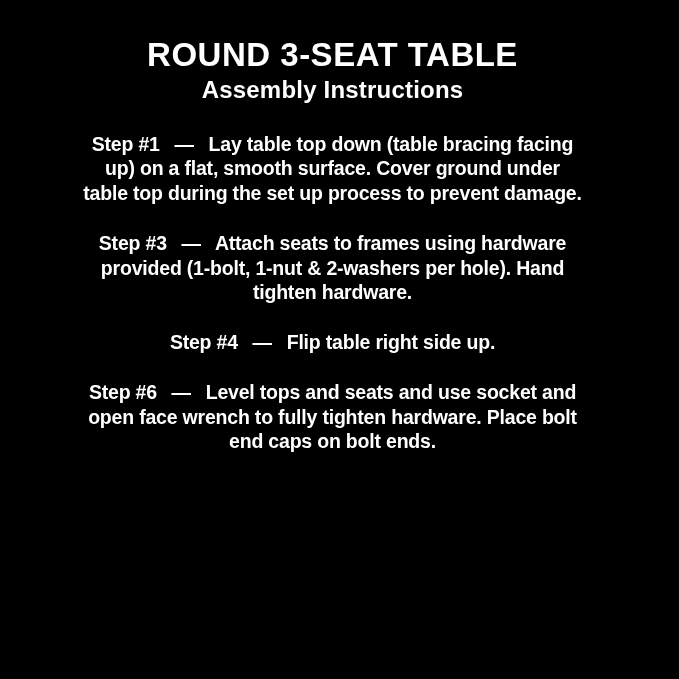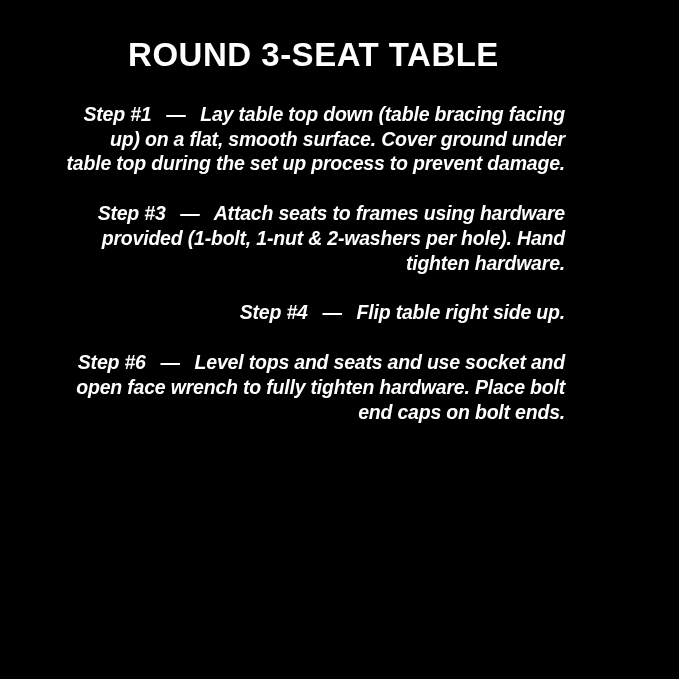--- a/index.html
+++ b/index.html
@@ -16,20 +16,21 @@
     height: 679px;
     background: var(--bg);
     color: var(--fg);
     font-family: "Liberation Sans", "DejaVu Sans", sans-serif;
     overflow: hidden;
   }
   .sheet {
     width: 603px;
     height: 679px;
     padding: 36px 38px 20px 62px;
+    margin-left: 19px;
   }
   .title {
     margin: 0;
     text-align: center;
     font-size: 33px;
     font-weight: 800;
     letter-spacing: 0.5px;
     line-height: 1.15;
     color: var(--fg);
   }
@@ -45,30 +46,30 @@
   .steps {
     margin-top: 28px;
   }
   .step {
     margin: 0 0 25px 0;
     font-size: 19.5px;
     font-weight: 700;
     letter-spacing: -0.2px;
     line-height: 1.27;
     color: var(--fg);
-    text-align: right;
-    font-style: italic;
+    text-align: center;
   }
   .step:last-child { margin-bottom: 0; }
 </style>
 </head>
 <body>
 
 <div class="sheet">
   <h1 class="title">ROUND 3-SEAT TABLE</h1>
+  <h2 class="subtitle">Assembly Instructions</h2>
 
   <div class="steps">
     <p class="step">Step #1  —  Lay table top down (table bracing facing up) on a flat, smooth surface. Cover ground under table top during the set up process to prevent damage.</p>
     <p class="step">Step #3  —  Attach seats to frames using hardware provided (1-bolt, 1-nut &amp; 2-washers per hole). Hand tighten hardware.</p>
     <p class="step">Step #4  —  Flip table right side up.</p>
     <p class="step">Step #6  —  Level tops and seats and use socket and open face wrench to fully tighten hardware. Place bolt end caps on bolt ends.</p>
   </div>
 </div>
 
 </body></html>

